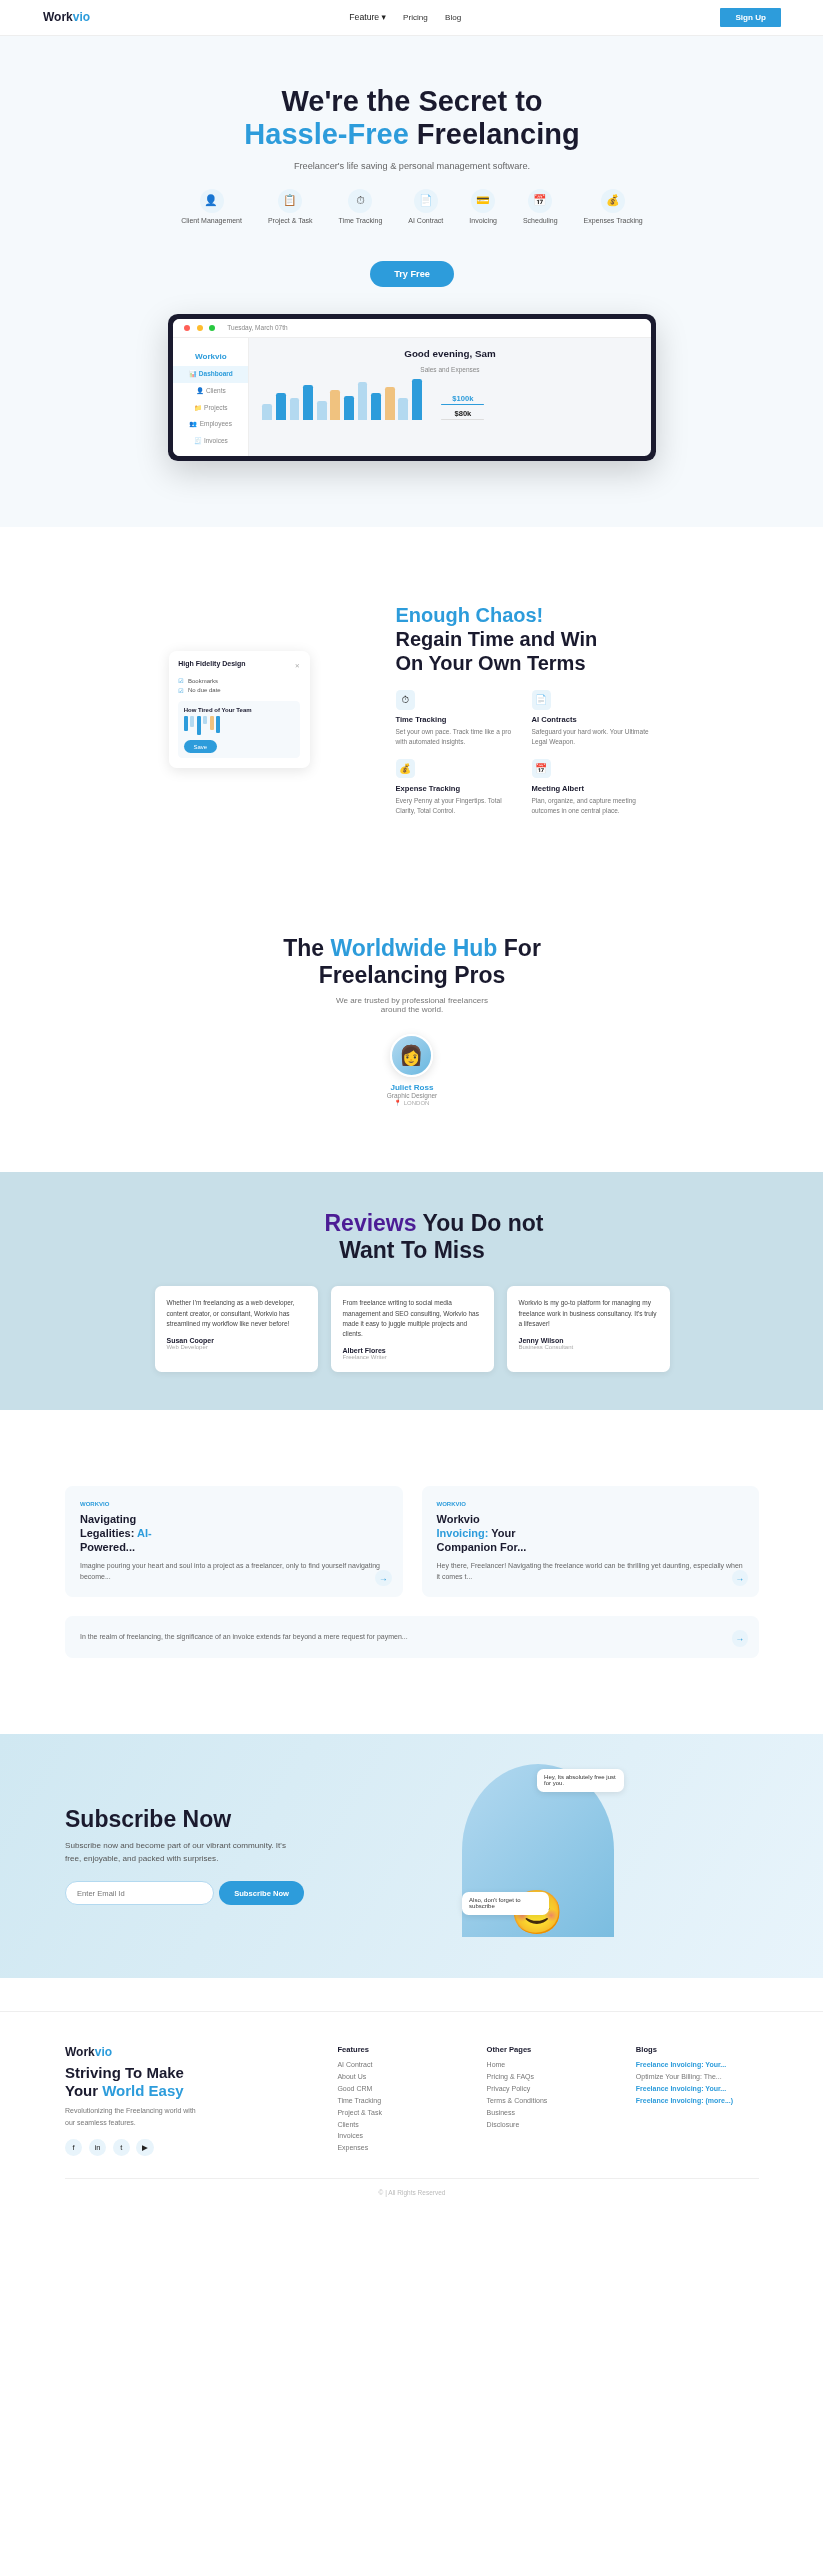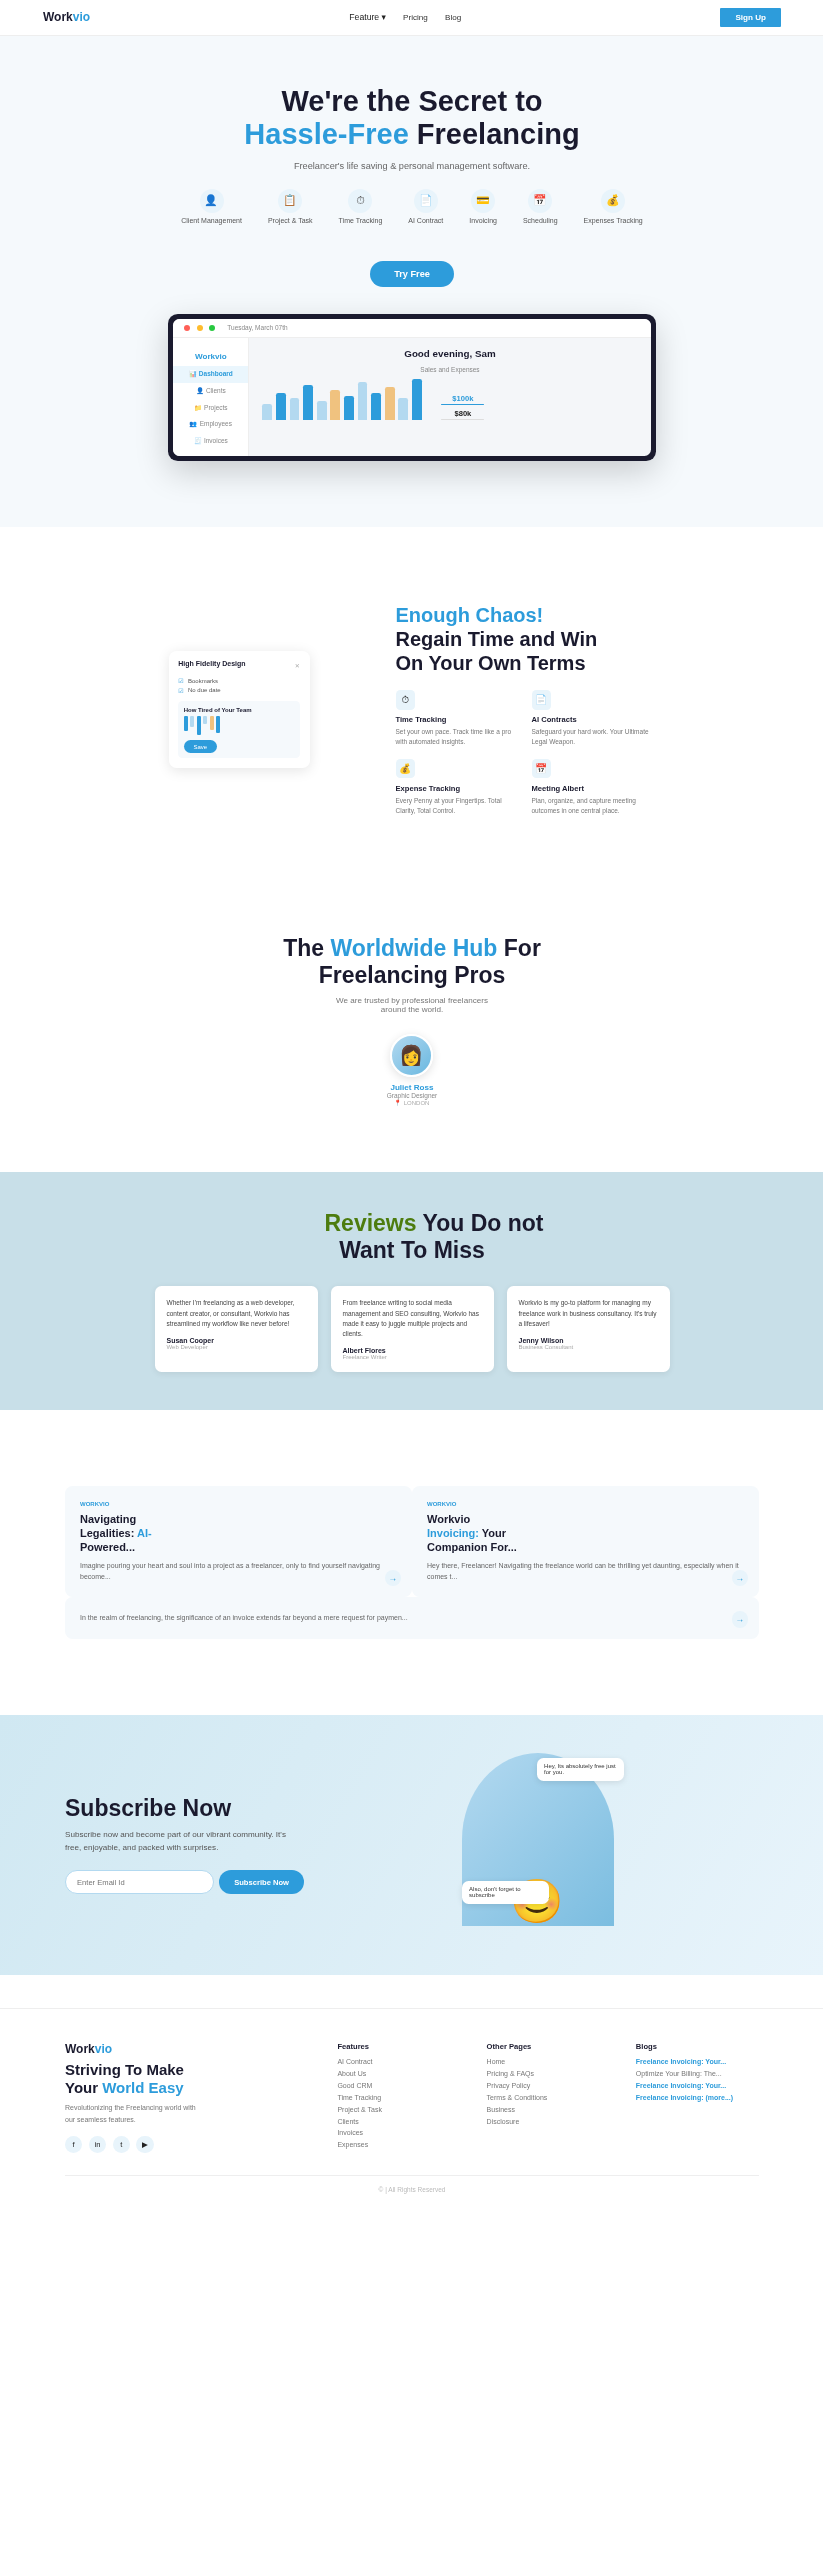--- a/index.html
+++ b/index.html
@@ -71,31 +71,31 @@
     .reviews-header { text-align: center; margin-bottom: 22px; }
     .reviews-header h2 { font-size: 23px; font-weight: 800; color: #1a1a2e; }
     .reviews-grid { display: flex; gap: 13px; justify-content: center; }
     .review-card { background: #fff; border-radius: 6.5px; padding: 12px; max-width: 163px; flex: 1; box-shadow: 0 1.1px 6.5px rgba(0,0,0,0.07); }
     .review-text { font-size: 6.5px; color: #444; line-height: 1.6; margin-bottom: 7.6px; }
     .reviewer-name { font-size: 7px; font-weight: 700; color: #1a1a2e; }
     .reviewer-title { font-size: 6px; color: #aaa; }
 
     
     .blog-section { padding: 43px 65px; background: #fff; }
-    .blog-grid { display: grid; grid-template-columns: 1fr 1fr; gap: 0; }
+    .blog-grid { display: grid; grid-template-columns: 1fr 1fr; gap: 19px; }
     .blog-card { background: #f5f9fc; border-radius: 7.6px; padding: 15px; position: relative; }
     .blog-card-tag { font-size: 6px; color: #2d9cdb; font-weight: 700; text-transform: uppercase; margin-bottom: 4.3px; }
     .blog-card-title { font-size: 11px; font-weight: 800; color: #1a1a2e; margin-bottom: 5.4px; line-height: 1.3; }
     .blog-card-desc { font-size: 7px; color: #666; line-height: 1.6; }
     .blog-card-arrow { position: absolute; bottom: 11px; right: 11px; width: 16.3px; height: 16.3px; border-radius: 50%; background: #e8f4fb; display: flex; align-items: center; justify-content: center; color: #2d9cdb; font-size: 8.7px; cursor: pointer; }
     .blog-card-large { grid-column: span 2; }
     .blog-card-large .blog-card-title { font-size: 16.3px; }
 
     
-    .subscribe-section { background: linear-gradient(120deg, #d0e8f2 0%, #e8f4fb 100%); padding: 38px 65px; display: flex; align-items: center; gap: 33px; border-radius: 0; position: relative; overflow: hidden; }
+    .subscribe-section { background: linear-gradient(120deg, #d0e8f2 0%, #e8f4fb 100%); padding: 30px 65px; display: flex; align-items: center; gap: 33px; border-radius: 0; position: relative; overflow: hidden; }
     .subscribe-left { max-width: 239px; }
     .subscribe-left h2 { font-size: 23px; font-weight: 800; color: #1a1a2e; margin-bottom: 7.6px; }
     .subscribe-left p { font-size: 8.1px; color: #555; margin-bottom: 15px; line-height: 1.6; }
     .subscribe-form { display: flex; gap: 5.4px; justify-content: flex-end; }
     .subscribe-input { flex: 1; border: 0.5px solid #b3d9f0; border-radius: 13px; padding: 6.5px 11px; font-size: 7.6px; outline: none; }
     .subscribe-btn { background: #2d9cdb; color: #fff; border: none; border-radius: 13px; padding: 6.5px 15px; font-size: 7.6px; font-weight: 700; cursor: pointer; }
     .subscribe-image { flex: 1; display: flex; justify-content: center; align-items: center; position: relative; }
     .subscribe-person { width: 152px; height: 173px; background: linear-gradient(135deg, #b3d9f0, #7bbde0); border-radius: 50% 50% 0 0; display: flex; align-items: flex-end; justify-content: center; font-size: 43px; overflow: hidden; }
     .speech-bubble { position: absolute; top: 5.4px; right: 11px; background: #fff; border-radius: 6.5px; padding: 5.4px 7.6px; font-size: 6px; color: #333; box-shadow: 0 1.6px 6.5px rgba(0,0,0,0.10); max-width: 87px; }
     .speech-bubble2 { position: absolute; bottom: 33px; left: 0; background: #fff; border-radius: 6.5px; padding: 5.4px 7.6px; font-size: 6px; color: #333; box-shadow: 0 1.6px 6.5px rgba(0,0,0,0.10); max-width: 87px; }
@@ -310,21 +310,21 @@
       </div>
     </div>
   </div>
 </section>
 
 <div class="section-divider"></div>
 
 <section class="reviews-section">
   <div class="reviews-header">
     <h2>
-      <span style="color:#4d7c0f;margin-left:44px;">Reviews</span>
+      <span style="color:#4c1d95;margin-left:44px;">Reviews</span>
       <span> You Do not<br>Want To Miss</span>
     </h2>
   </div>
   <div class="reviews-grid">
     <div class="review-card">
       <p class="review-text">Whether I'm freelancing as a web developer, content creator, or consultant, Workvio has streamlined my workflow like never before!</p>
       <div class="reviewer-name">Susan Cooper</div>
       <div class="reviewer-title">Web Developer</div>
     </div>
     <div class="review-card">

